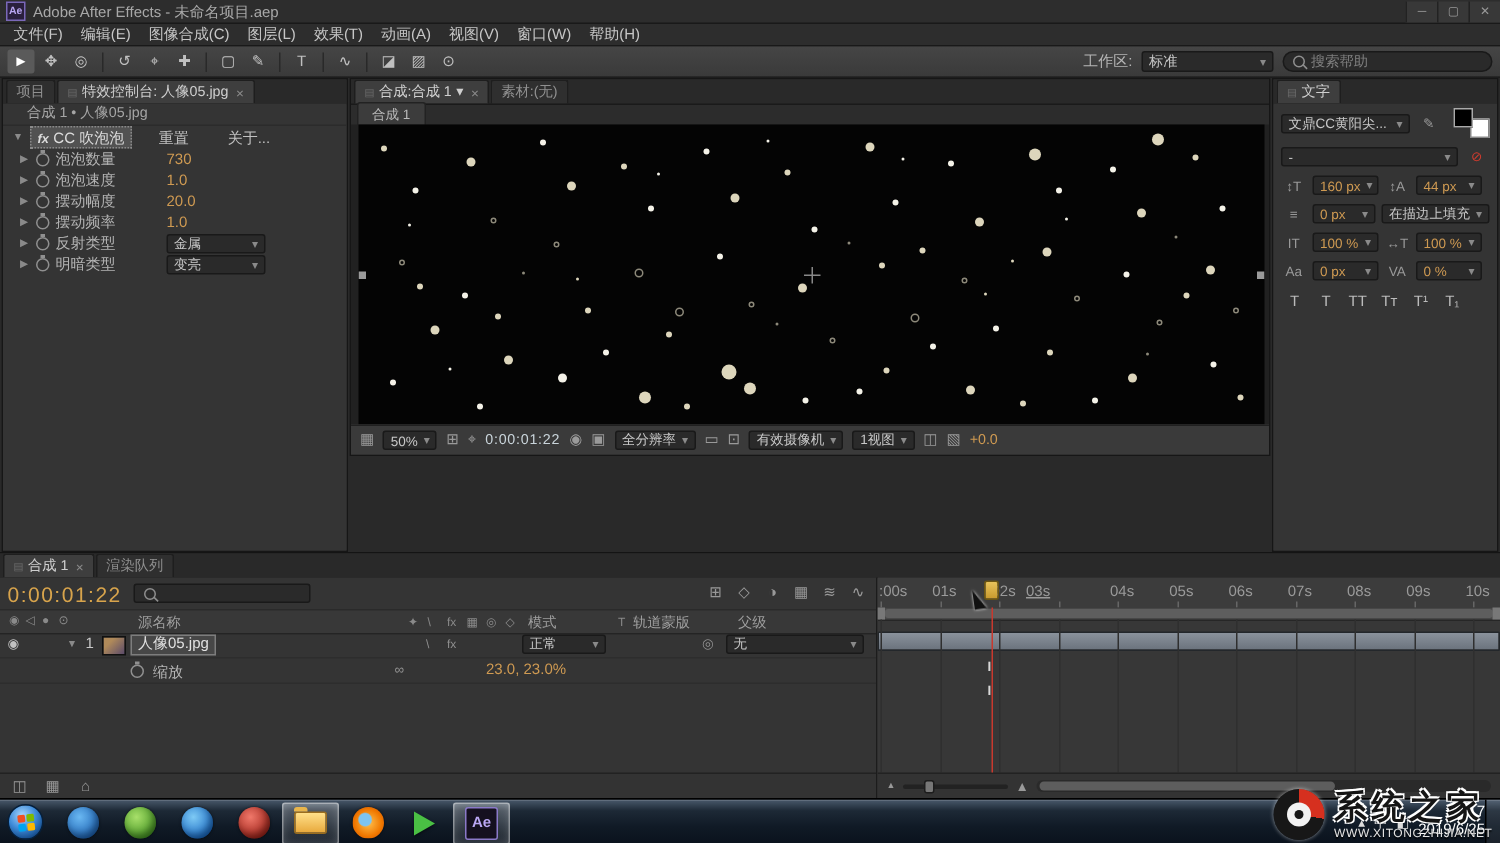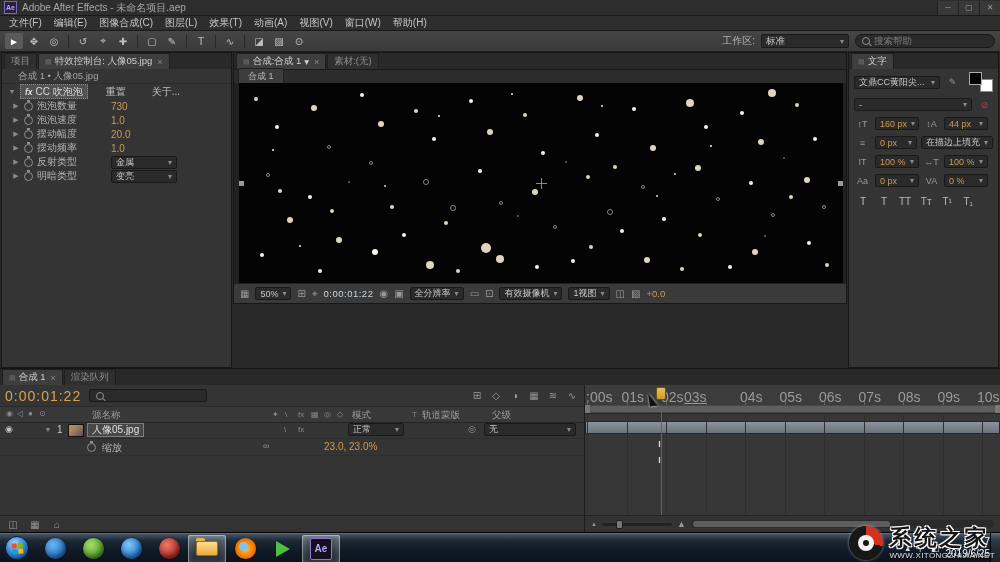--- a/index.html
+++ b/index.html
@@ -113,21 +113,21 @@
   .lthumb{width:14px;height:11px;background:linear-gradient(135deg,#b08a5a 30%,#5a4a6a);border:1px solid #101010;}
   .lname.sel{border:1px solid #7d7d7d;background:#474747;color:#e0e0e0;padding:0 4px;top:1px;height:12px;line-height:12px;}
   .lsw{color:#8f8f8f;font-size:8px;}
   .linkico{color:#8f8f8f;font-size:9px;}
   .kf-label{color:#b5b5b5;}
   .scale-val{color:#cf9a52;}
   .tl-bottom-left{position:absolute;left:0;bottom:0;right:0;height:17px;background:#333;border-top:1px solid #222;display:flex;align-items:center;gap:8px;padding:0 6px;color:#999;font-size:10px;box-sizing:border-box;}
 
   .tl-right{position:absolute;left:585px;top:0;right:0;bottom:0;background:#373737;overflow:hidden;}
   .tl-ruler{position:absolute;left:0;top:0;right:0;height:20px;background:#3c3c3c;border-bottom:1px solid #292929;}
-  .rlabel{position:absolute;top:4px;font-size:14px;color:#9a9a9a;}
+  .rlabel{position:absolute;top:4px;font-size:10px;color:#9a9a9a;}
   .rtick{position:absolute;bottom:0;width:1px;height:4px;background:#666;}
   .tl-workarea{position:absolute;left:0;top:20px;right:0;height:8px;background:#474747;border-bottom:1px solid #262626;}
   .wa-inner{position:absolute;left:5px;right:5px;top:1px;bottom:1px;background:#5e5e5e;border-radius:2px;}
   .wa-handle{position:absolute;top:0;bottom:0;width:5px;background:#787878;}
   .wa-handle.l{left:0;} .wa-handle.r{right:0;}
   .tl-track{position:absolute;left:0;top:28px;right:0;bottom:17px;}
   .gline{position:absolute;top:0;bottom:0;width:1px;background:#2f2f2f;}
   .layer-bar{position:absolute;left:0;right:0;top:8px;height:13px;background:linear-gradient(#8a929c,#6b737d);border:1px solid #23272b;border-radius:1px;box-sizing:border-box;}
   .kf{position:absolute;font-size:9px;font-weight:bold;color:#d8d8d8;}
   .playhead{position:absolute;top:10px;bottom:17px;width:1px;z-index:5;}

